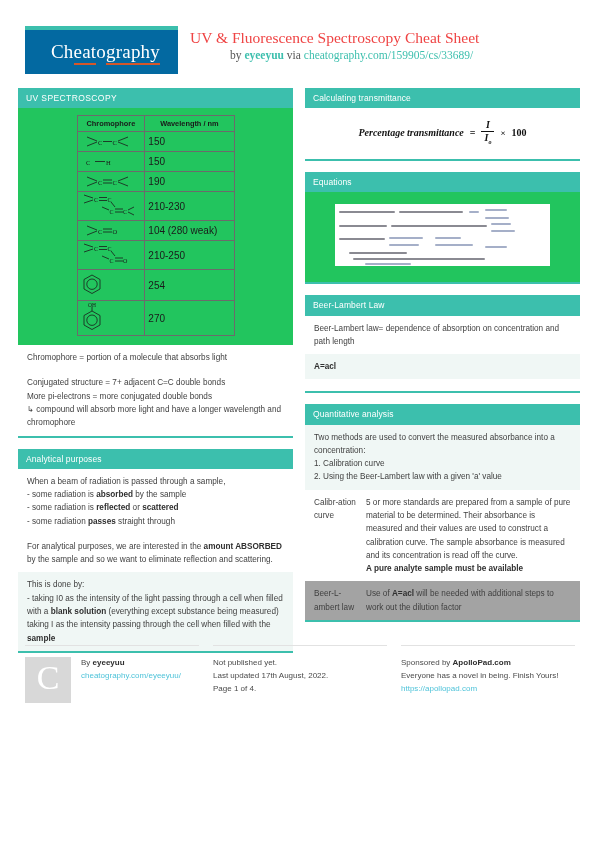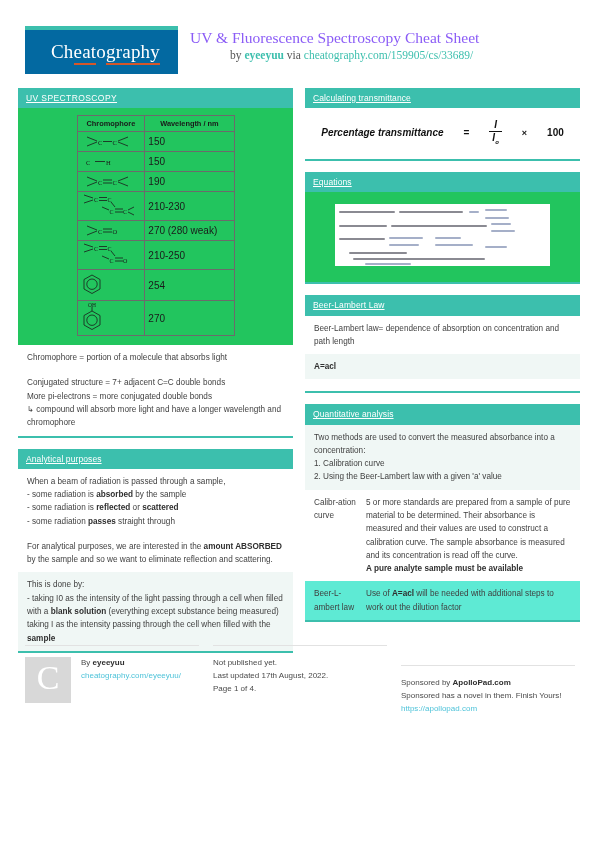--- a/index.html
+++ b/index.html
@@ -22,55 +22,54 @@
   .logo-topbar{position:absolute;top:0;left:0;right:0;height:4px;background:#3cbfad;}
   .logo-text{
     font-family:"Liberation Serif", serif;
     color:#ffffff;font-size:19px;letter-spacing:.2px;position:relative;top:2px;
     white-space:nowrap;
   }
   .logo-text .u{border-bottom:2px solid #d4572a;padding-bottom:1px;}
   .header-txt{padding-left:12px;padding-top:2px;}
   .sheet-title{
     font-family:"Liberation Serif", serif;
-    font-size:15.5px;color:#8b5cf6;line-height:1.25;white-space:nowrap;
+    font-size:15.5px;color:#ef4444;line-height:1.25;white-space:nowrap;
   }
   .sheet-sub{
     font-family:"Liberation Serif", serif;
     font-size:11.5px;color:#555;margin-top:2px;white-space:nowrap;padding-left:40px;
   }
   .sheet-sub a{color:#3cbfad;text-decoration:none;}
   .sheet-sub .byname{color:#3cbfad;font-weight:bold;}
 
   
   .cols{position:absolute;top:88px;left:0;width:600px;display:flex;gap:12px;padding:0 18px;box-sizing:border-box;}
   .col{width:275px;flex:0 0 275px;}
 
   
   .block{margin-bottom:11px;background:#ffffff;border-bottom:2px solid #3cbfad;}
   .block-head{
     background:#3cbfad;color:#ffffff;
     font-size:8.5px;padding:5px 8px 5px 8px;line-height:1.2;
     letter-spacing:.1px;
-    text-decoration:underline;
   }
   .block-head.caps{text-transform:uppercase;font-size:8.5px;letter-spacing:.4px;}
   .block-body{background:#ffffff;}
 
   .row{
     font-size:8.2px;color:#3f3f3f;line-height:1.62;
     padding:6px 9px;background:#ffffff;
   }
   .row.alt{background:#f0f7f5;}
   .row b{color:#2f2f2f;font-weight:bold;}
   .row .ln{display:block;}
 
   
   .drow{display:flex;font-size:8.2px;color:#3f3f3f;line-height:1.62;padding:6px 9px;}
-  .drow.alt{background:#5eead4;}
+  .drow.alt{background:#a3a3a3;}
   .drow .dt{flex:0 0 46px;padding-right:6px;color:#3f3f3f;}
   .drow .dd{flex:1;}
   .drow .dd b{font-weight:bold;color:#2f2f2f;}
 
   
   .fig{background:#22c55e;padding:7px 0 9px 0;display:flex;justify-content:center;}
 
   
   .chromo-table{border-collapse:collapse;border:1px solid #6b6b6b;font-size:7px;
      font-family:"Liberation Sans",sans-serif;color:#1a1a1a;width:158px;}
@@ -78,22 +77,22 @@
   .chromo-table td.c1{width:62px;height:15px;}
   .chromo-table td.c2{width:92px;font-size:10px;margin-top:41px;}
   .chromo-table th{border:1px solid #6b6b6b;font-size:7.4px;padding:3px 3px;font-weight:bold;}
   .chromo-table svg{display:block;}
 
   
   .formula-box{
     background:#ffffff;padding:12px 0 14px 0;display:flex;justify-content:center;align-items:center;
   }
   .formula{
-    font-family:Liberation Sans, sans-serif;font-style:italic;font-weight:bold;
-    font-size:10px;color:#111;display:flex;align-items:center;gap:20px;justify-content:space-between;
+    font-family:Liberation Serif, serif;font-style:italic;font-weight:bold;
+    font-size:10px;color:#111;display:flex;align-items:center;gap:6px;justify-content:space-between;
   }
   .frac{display:inline-flex;flex-direction:column;align-items:center;line-height:1;vertical-align:middle;}
   .frac .num{padding:0 3px 1px 3px;font-size:10px;}
   .frac .den{padding:1px 3px 0 3px;font-size:10px;border-top:1.1px solid #111;}
   .frac .den sub{font-size:6px;}
   .times{font-style:normal;font-size:9px;}
   .roman{font-style:normal;}
 
   
   .hw{
@@ -102,21 +101,21 @@
   }
   .hw .ink{position:absolute;background:#5b6e9a;opacity:.55;border-radius:1px;height:1.4px;}
   .hw .ink.d{background:#3c3c4a;opacity:.6;}
 
   
   .footer{
     position:absolute;top:645px;left:0;width:600px;padding:0 25px;box-sizing:border-box;
     display:flex;gap:0;
   }
   .fcell{flex:1;padding-top:11px;border-top:1px solid #e2e2e2;margin-right:14px;display:flex;}
-  .fcell:last-child{margin-right:0;margin-top:20px;}
+  .fcell:last-child{margin-right:0;}
   .fc-logo{flex:0 0 56px;}
   .flogo{width:46px;height:46px;background:#d8d8d8;display:flex;align-items:center;justify-content:center;}
   .flogo span{font-family:"Liberation Serif",serif;font-size:34px;color:#ffffff;line-height:1;position:relative;top:-2px;}
   .ftxt{font-size:8px;color:#4a4a4a;line-height:1.62;}
   .ftxt b{color:#2f2f2f;}
   .ftxt a{color:#4fc3d9;text-decoration:none;}
 </style>
 </head>
 <body>
 
@@ -219,21 +218,21 @@
                         <g stroke="#1a1a1a" stroke-width=".8" fill="none">
                     <line x1="6" y1="2" x2="16" y2="6"></line>
                           <line x1="6" y1="11" x2="16" y2="7"></line>
                     <line x1="22" y1="5" x2="31" y2="5"></line>
                           <line x1="22" y1="8" x2="31" y2="8"></line>
                   </g>
                         <text x="17" y="9.5" font-size="6.5" font-family="Liberation Serif, serif" fill="#1a1a1a">C</text>
                         <text x="31.5" y="9.5" font-size="6.5" font-family="Liberation Serif, serif" fill="#1a1a1a">O</text>
                       </svg>
                 </td>
-                <td class="c2">270 (280 weak)</td>
+                <td class="c2">104 (280 weak)</td>
               </tr>
               <tr>
                 <td class="c1" style="height:24px">
                   <svg width="56" height="24" viewBox="0 0 56 24">
                         <g stroke="#1a1a1a" stroke-width=".8" fill="none">
                     <line x1="3" y1="1" x2="12" y2="4"></line>
                           <line x1="3" y1="9" x2="12" y2="6"></line>
                     <line x1="18" y1="3.5" x2="26" y2="3.5"></line>
                           <line x1="18" y1="6.5" x2="26" y2="6.5"></line>
                     <line x1="30" y1="8" x2="34" y2="13"></line>
@@ -411,20 +410,20 @@
       <div class="ftxt">
         <div>Not published yet.</div>
         <div>Last updated 17th August, 2022.</div>
         <div>Page 1 of 4.</div>
       </div>
     </div>
 
     <div class="fcell">
       <div class="ftxt">
         <div><span>Sponsored by </span><b>ApolloPad.com</b></div>
-        <div>Sponsored has a novel in them. Finish Yours!</div>
+        <div>Everyone has a novel in being. Finish Yours!</div>
         <div><a href="#">https://apollopad.com</a></div>
       </div>
     </div>
 
   </div>
 
 </div>
 
 </body></html>

